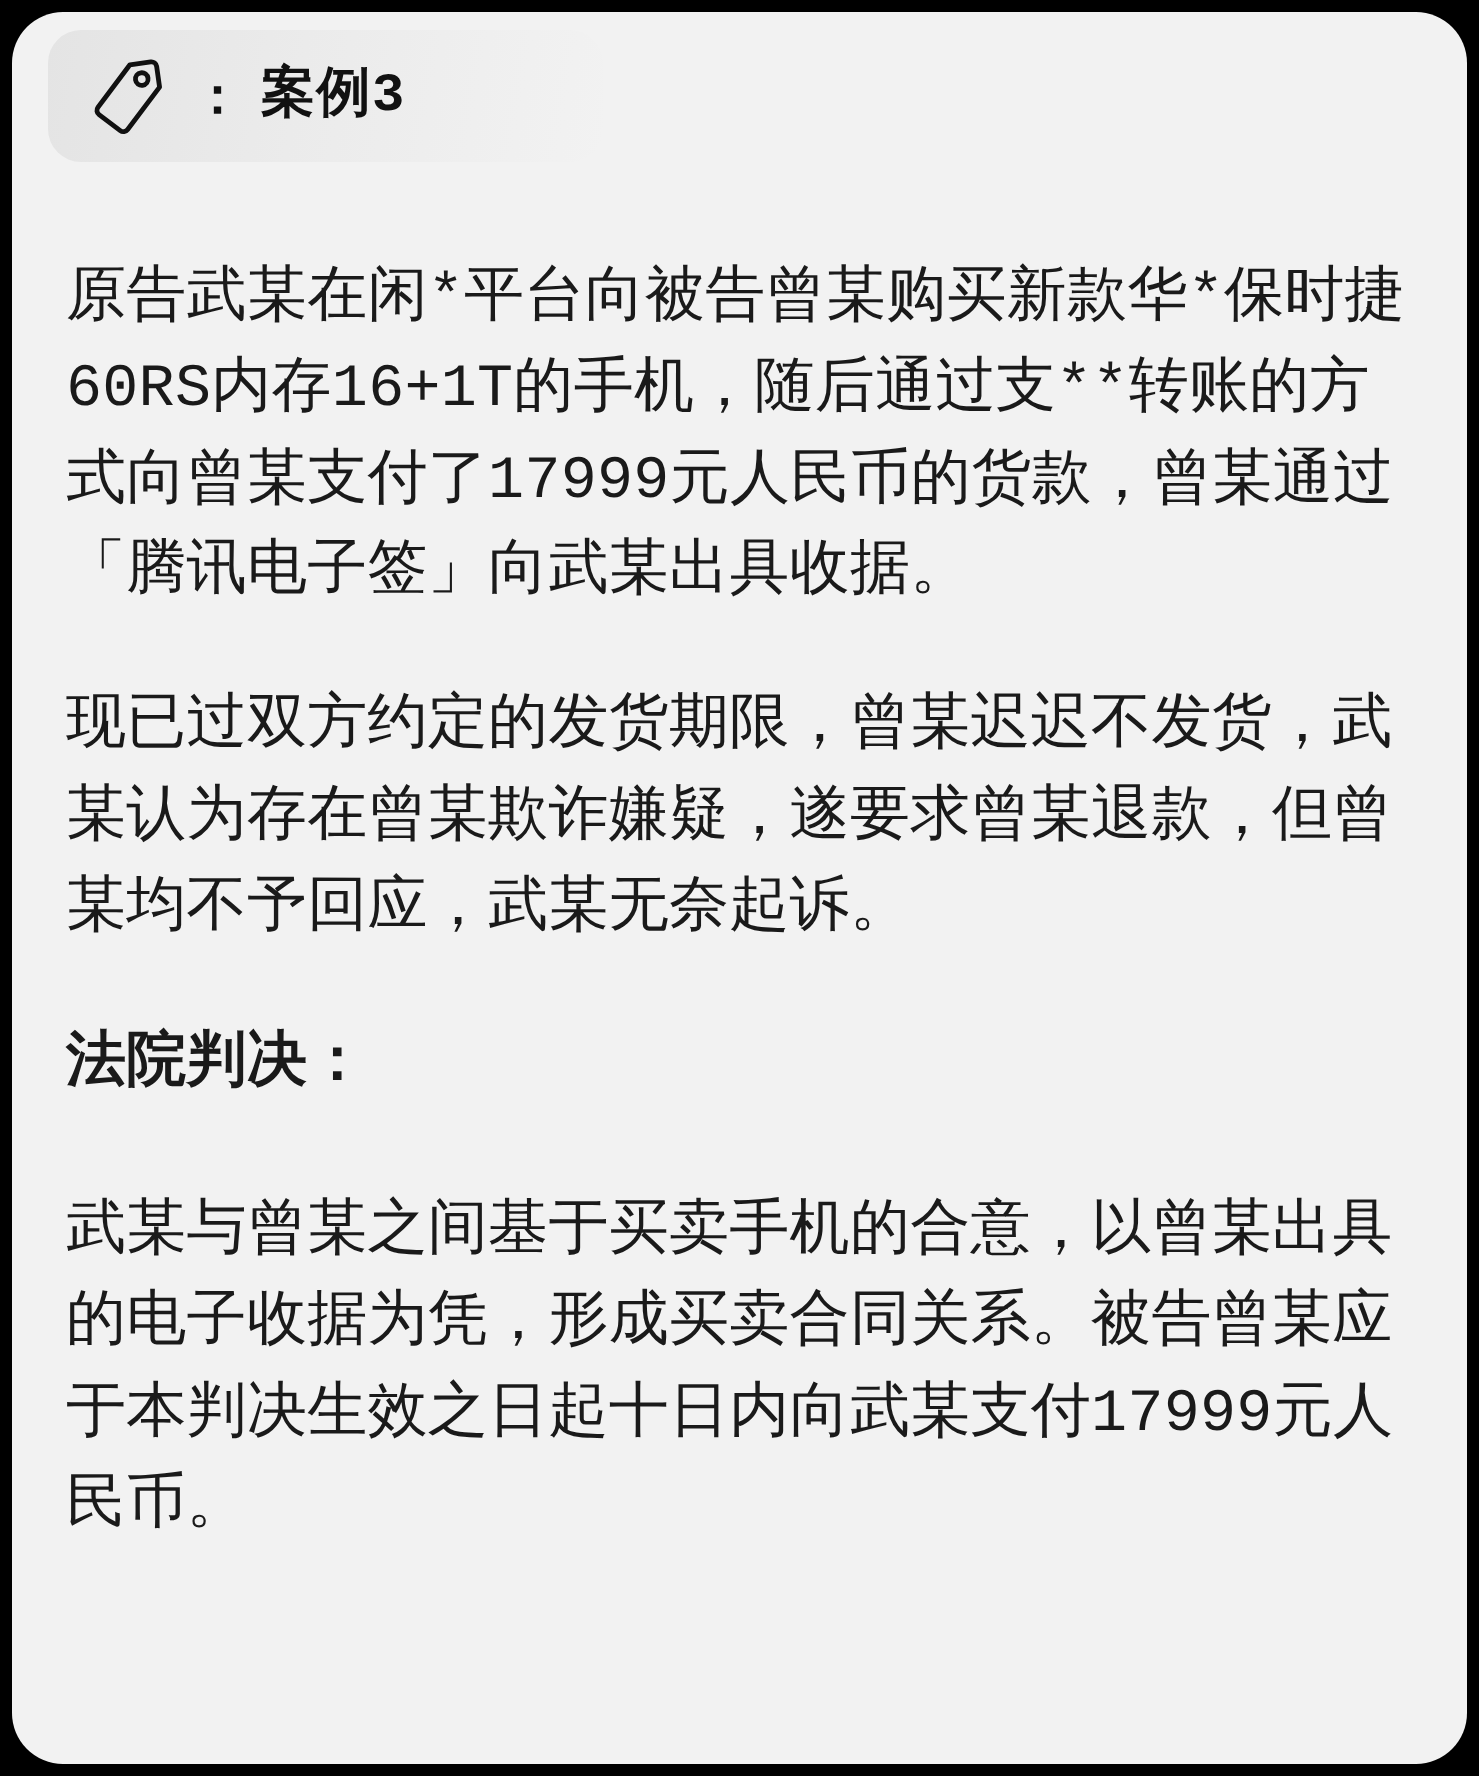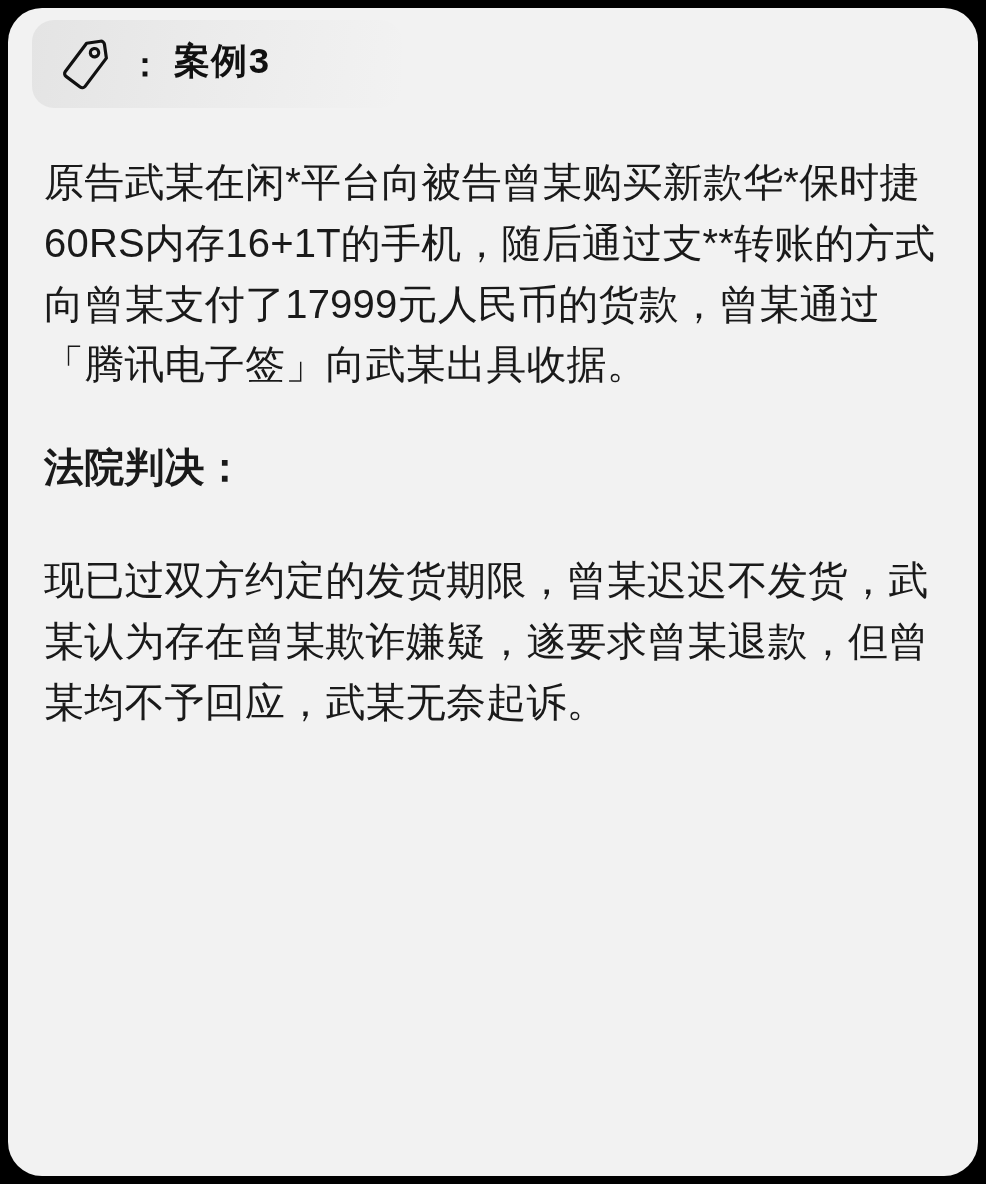--- a/index.html
+++ b/index.html
@@ -60,22 +60,23 @@
     font-weight: 700;
     color: #111111;
     letter-spacing: 1px;
     line-height: 1;
     font-family: Liberation Mono, monospace;
   }
 
   .body-text {
     position: absolute;
     left: 36px;
-    top: 144px;
+    top: 162px;
     width: 906px;
+    font-family: Liberation Mono, monospace;
   }
 
   .para {
     font-size: 40px;
     line-height: 1.52;
     color: #1a1a1a;
     margin: 0 0 42px 0;
     letter-spacing: 0.2px;
     text-align: left;
   }
@@ -98,17 +99,18 @@
     <svg class="tag-icon" viewBox="0 0 52 52" fill="none">
       <path d="M29.5 5.5 H43.5 A3.5 3.5 0 0 1 47 9 V23 L22 48 A3.5 3.5 0 0 1 17 48 L4.5 35.5 A3.5 3.5 0 0 1 4.5 30.5 Z" stroke="#111111" stroke-width="3.2" stroke-linejoin="round" fill="none" transform="rotate(-8 26 26)"></path>
       <circle cx="36" cy="16" r="4.2" stroke="#111111" stroke-width="3.2" fill="none" transform="rotate(-8 26 26)"></circle>
     </svg>
     <span class="tag-colon">：</span>
     <span class="tag-label">案例3</span>
   </div>
 
   <div class="body-text">
     <p class="para">原告武某在闲*平台向被告曾某购买新款华*保时捷60RS内存16+1T的手机，随后通过支**转账的方式向曾某支付了17999元人民币的货款，曾某通过「腾讯电子签」向武某出具收据。</p>
+    <p class="para">现已过双方约定的发货期限，曾某迟迟不发货，武某认为存在曾某欺诈嫌疑，遂要求曾某退款，但曾某均不予回应，武某无奈起诉。</p>
     <p class="para heading">法院判决：</p>
-    <p class="para">现已过双方约定的发货期限，曾某迟迟不发货，武某认为存在曾某欺诈嫌疑，遂要求曾某退款，但曾某均不予回应，武某无奈起诉。</p>
+    <p class="para">武某与曾某之间基于买卖手机的合意，以曾某出具的电子收据为凭，形成买卖合同关系。被告曾某应于本判决生效之日起十日内向武某支付17999元人民币。</p>
   </div>
 
 </div>
 
 </body></html>

